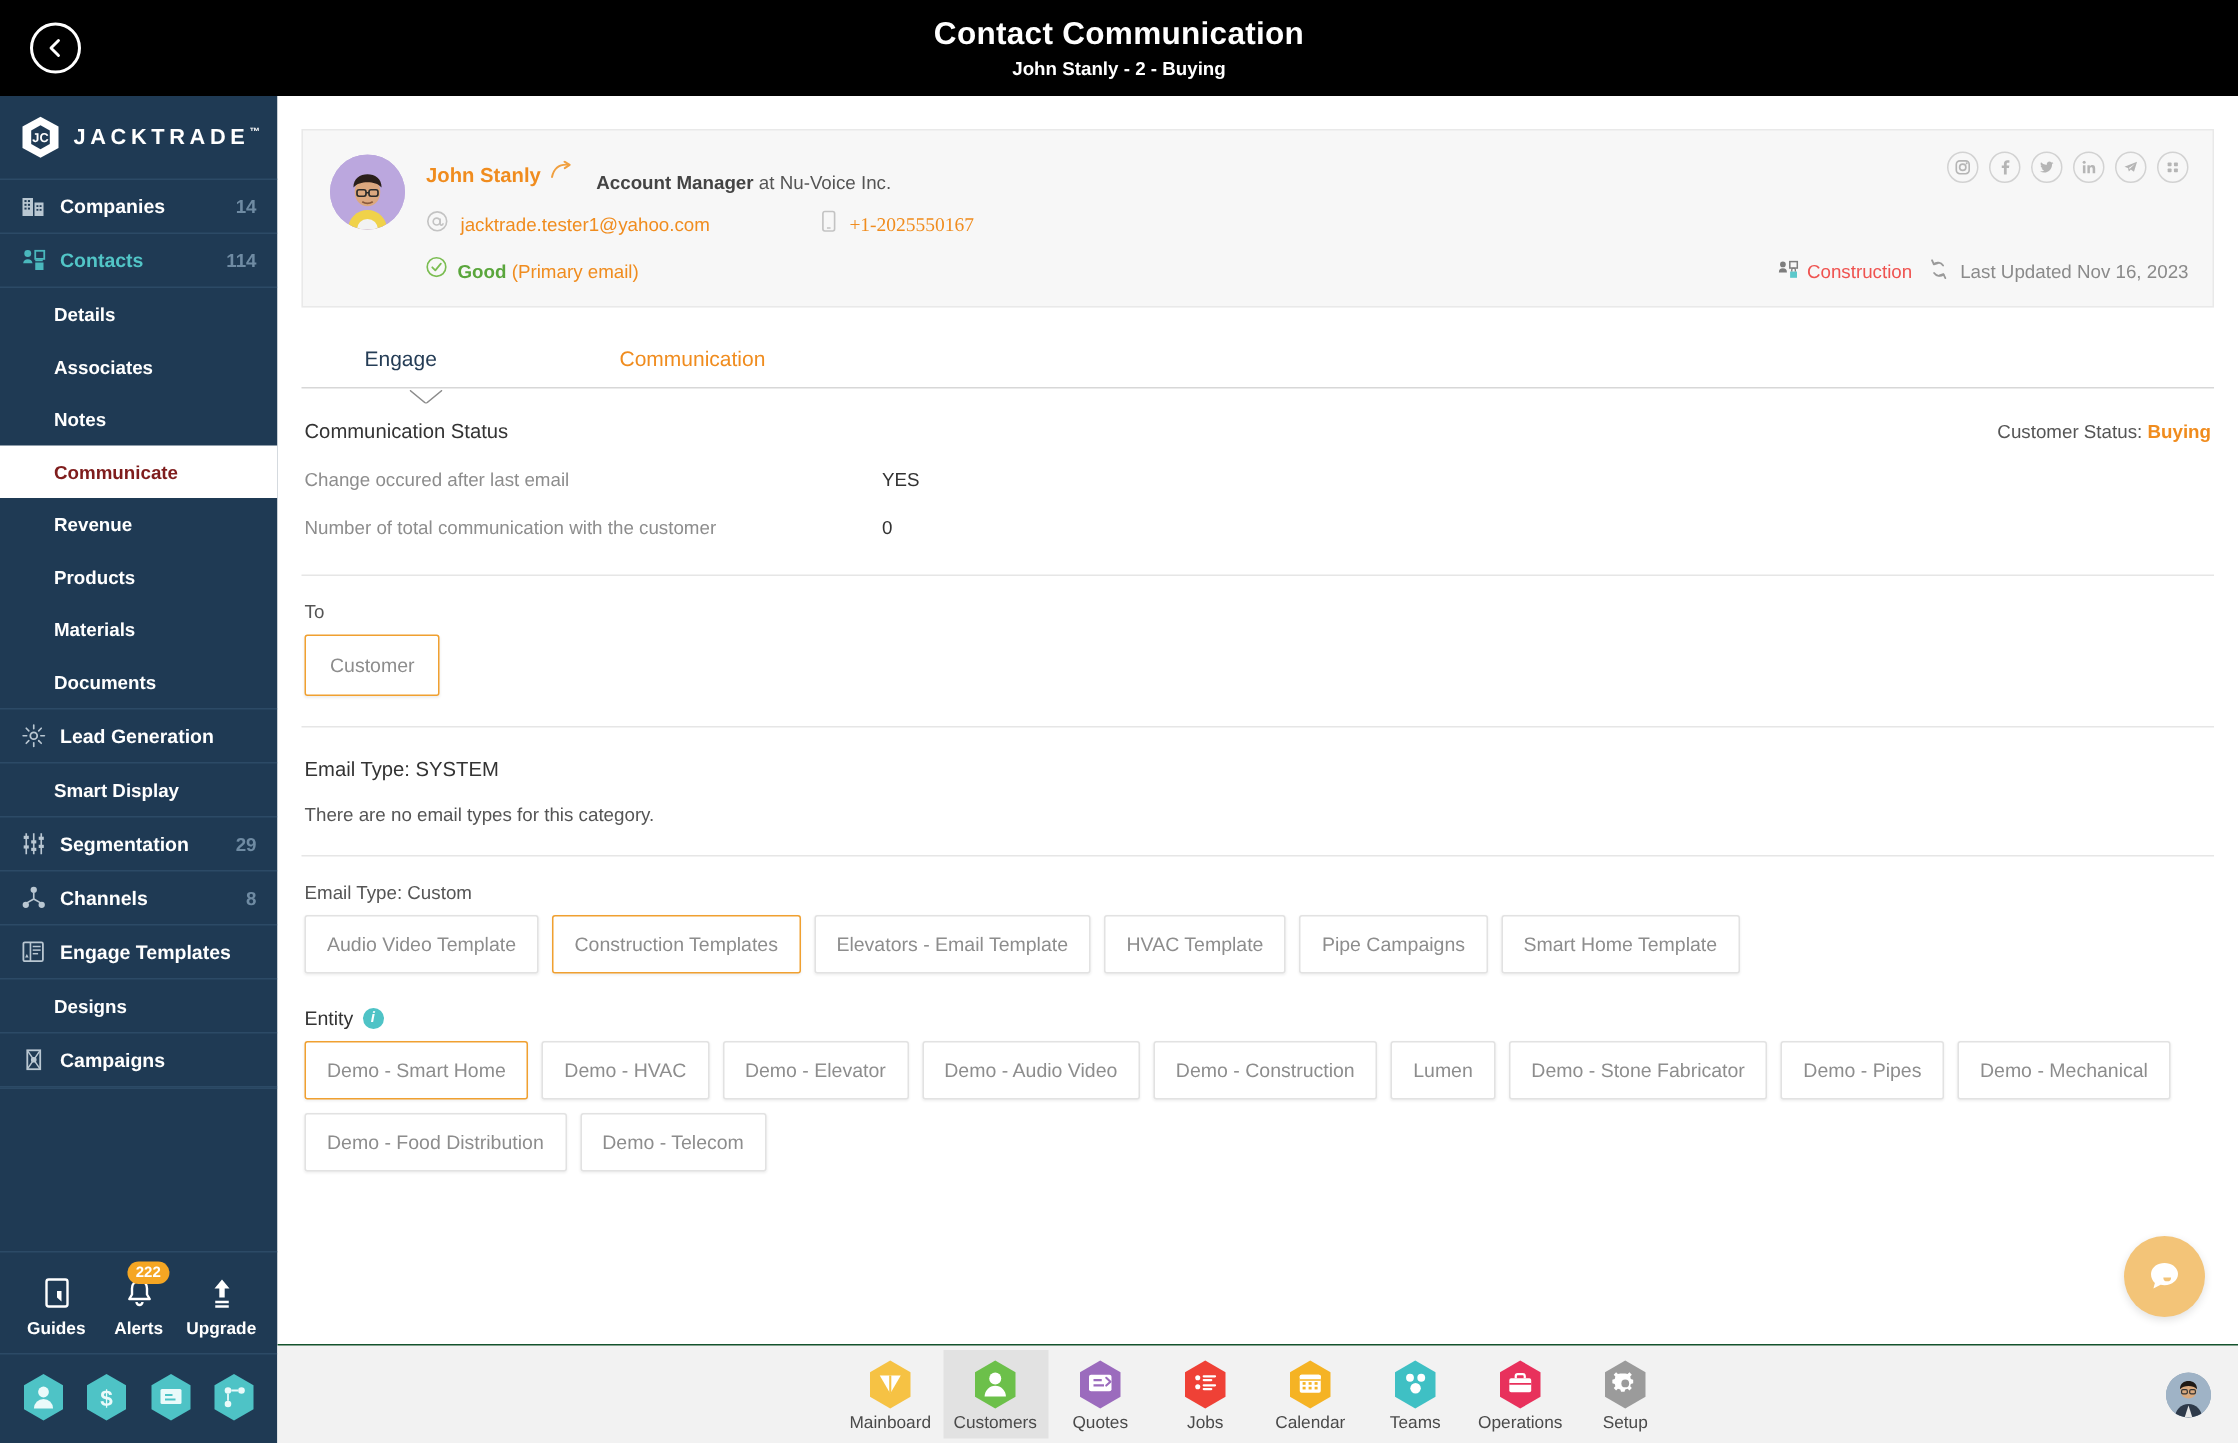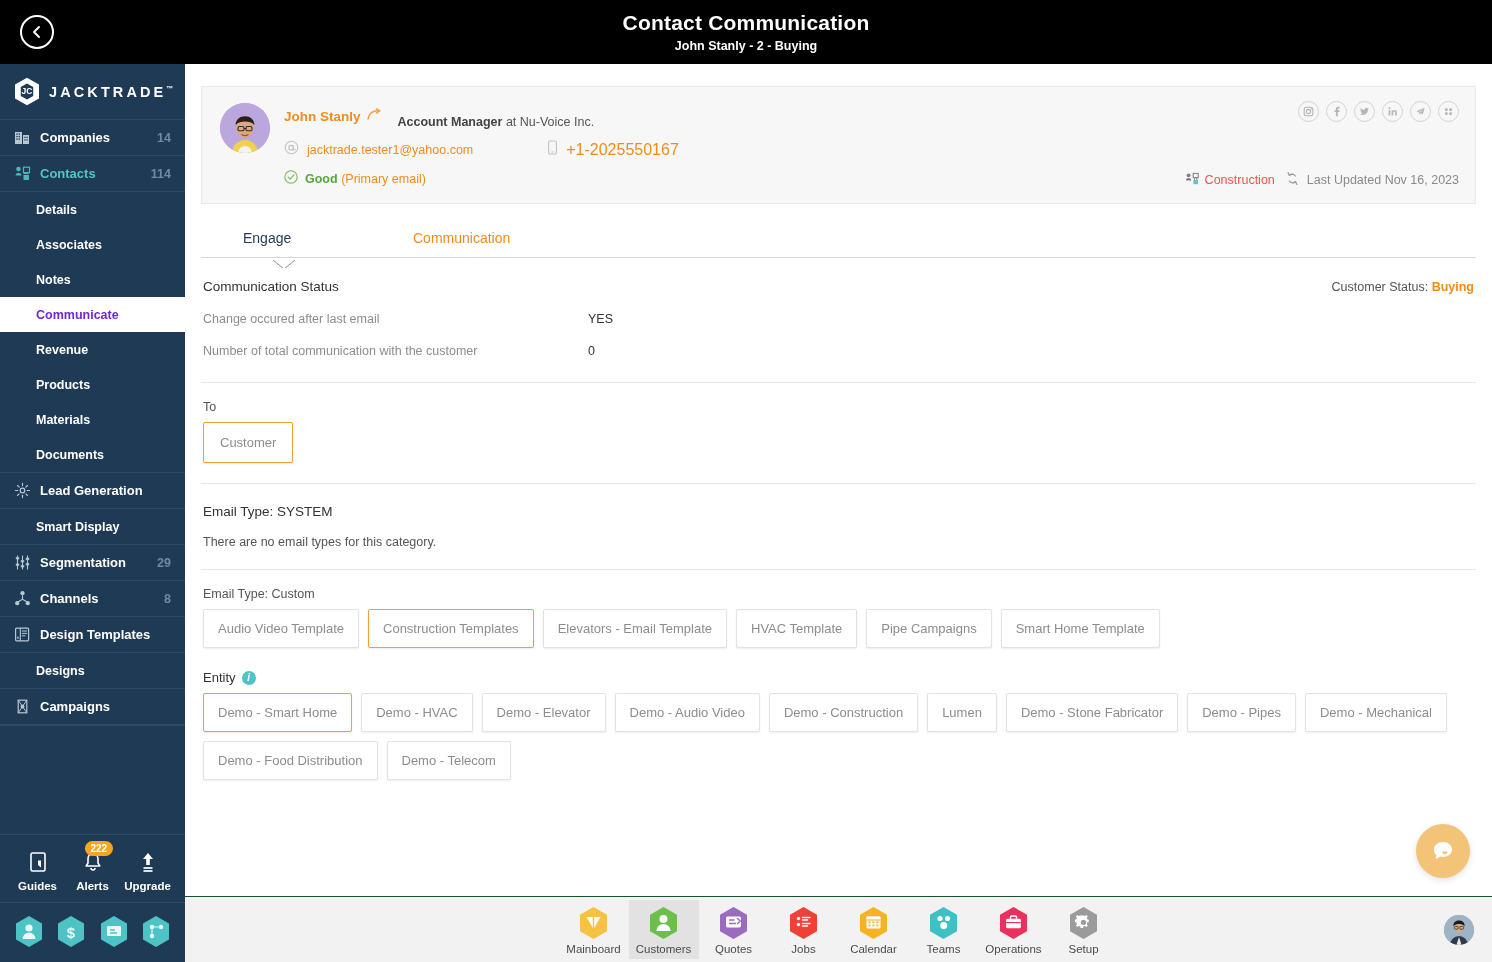--- a/index.html
+++ b/index.html
@@ -54,21 +54,21 @@
   }
   .nav-item .ico { width: 17px; height: 17px; flex: 0 0 17px; display:block; opacity:.92; }
   .nav-item .lbl { flex: 1 1 auto; }
   .nav-item .cnt { color: #6f8ba3; font-size: 12.5px; font-weight: 700; }
   .nav-item.teal .lbl { color: #52c5c7; }
   .nav-item.sub {
     padding-left: 36px; height: 35px; border-bottom: none;
     font-size: 12.5px;
   }
   .nav-item.sub.active { background: #ffffff; }
-  .nav-item.sub.active .lbl { color: #6d28d9; }
+  .nav-item.sub.active .lbl { color: #7f1d1d; }
   .nav-divider { height: 1px; background: #2c4a66; }
 
   .side-foot {
     flex: 0 0 auto; border-top: 1px solid #2c4a66;
   }
   .foot-tools {
     display: flex; justify-content: space-around; align-items: flex-end;
     padding: 14px 10px 10px; border-bottom: 1px solid #2c4a66;
   }
   .foot-tool { text-align: center; color: #fff; cursor: pointer; position: relative; width: 52px; }
@@ -98,21 +98,21 @@
   }
   .contact-info { flex: 1 1 auto; min-width: 0; }
   .c-line { display: flex; align-items: center; }
   .c-line1 { margin-bottom: 11px; }
   .c-line2 { margin-bottom: 11px; }
   .c-name { color: #f08c1e; font-size: 13.5px; font-weight: 700; cursor: pointer; }
   .share-ico { margin: 0 14px 0 6px; }
   .c-role { font-size: 12.5px; color: #555; margin-top: 12px; }
   .c-role b { font-weight: 700; color: #444; }
   .c-email { color: #f08c1e; font-size: 12.5px; margin-left: 8px; cursor: pointer; }
-  .c-phone { font-size: 16px; color: #f08c1e; margin-left: 8px; }
+  .c-phone { font-size: 13px; color: #f08c1e; margin-left: 8px; font-family: Liberation Serif, serif; }
   .gap-phone { margin-left: 74px; display: flex; align-items: center; }
   .c-good { color: #5aa63c; font-size: 12.5px; font-weight: 700; margin-left: 7px; }
   .c-good span { font-weight: 400; color: #f08c1e; }
 
   .card-right {
     position: absolute; right: 16px; top: 14px;
     display: flex; flex-direction: column; align-items: flex-end;
     height: calc(100% - 28px); justify-content: space-between;
   }
   .socials { display: flex; gap: 7px; }
@@ -342,21 +342,21 @@
           <svg class="ico" viewBox="0 0 17 17">
             <rect x="1.6" y="2.2" width="13" height="12.6" rx="1" fill="none" stroke="#c7d3dd" stroke-width="1.2"></rect>
             <path d="M6.3 2.2 v12.6" stroke="#c7d3dd" stroke-width="1.1"></path>
             <g stroke="#c7d3dd" stroke-width="1">
                 <path d="M7.8 5 h5.3"></path>
                 <path d="M7.8 7.4 h5.3"></path>
                 <path d="M7.8 9.8 h3.6"></path>
               </g>
             <polygon points="3.9,10 5.1,12.4 2.7,12.4" fill="#c7d3dd"></polygon>
           </svg>
-          <span class="lbl">Design Templates</span>
+          <span class="lbl">Engage Templates</span>
         </div>
         <div class="nav-item sub">
           <span class="lbl">Designs</span>
         </div>
         <div class="nav-divider"></div>
 
         <div class="nav-item">
           <svg class="ico" viewBox="0 0 17 17">
             <rect x="4.2" y="2.2" width="8.6" height="12.6" fill="none" stroke="#c7d3dd" stroke-width="1.2"></rect>
             <path d="M4.2 2.2 l8.6 12.6 M12.8 2.2 l-8.6 12.6" stroke="#c7d3dd" stroke-width="1"></path>

